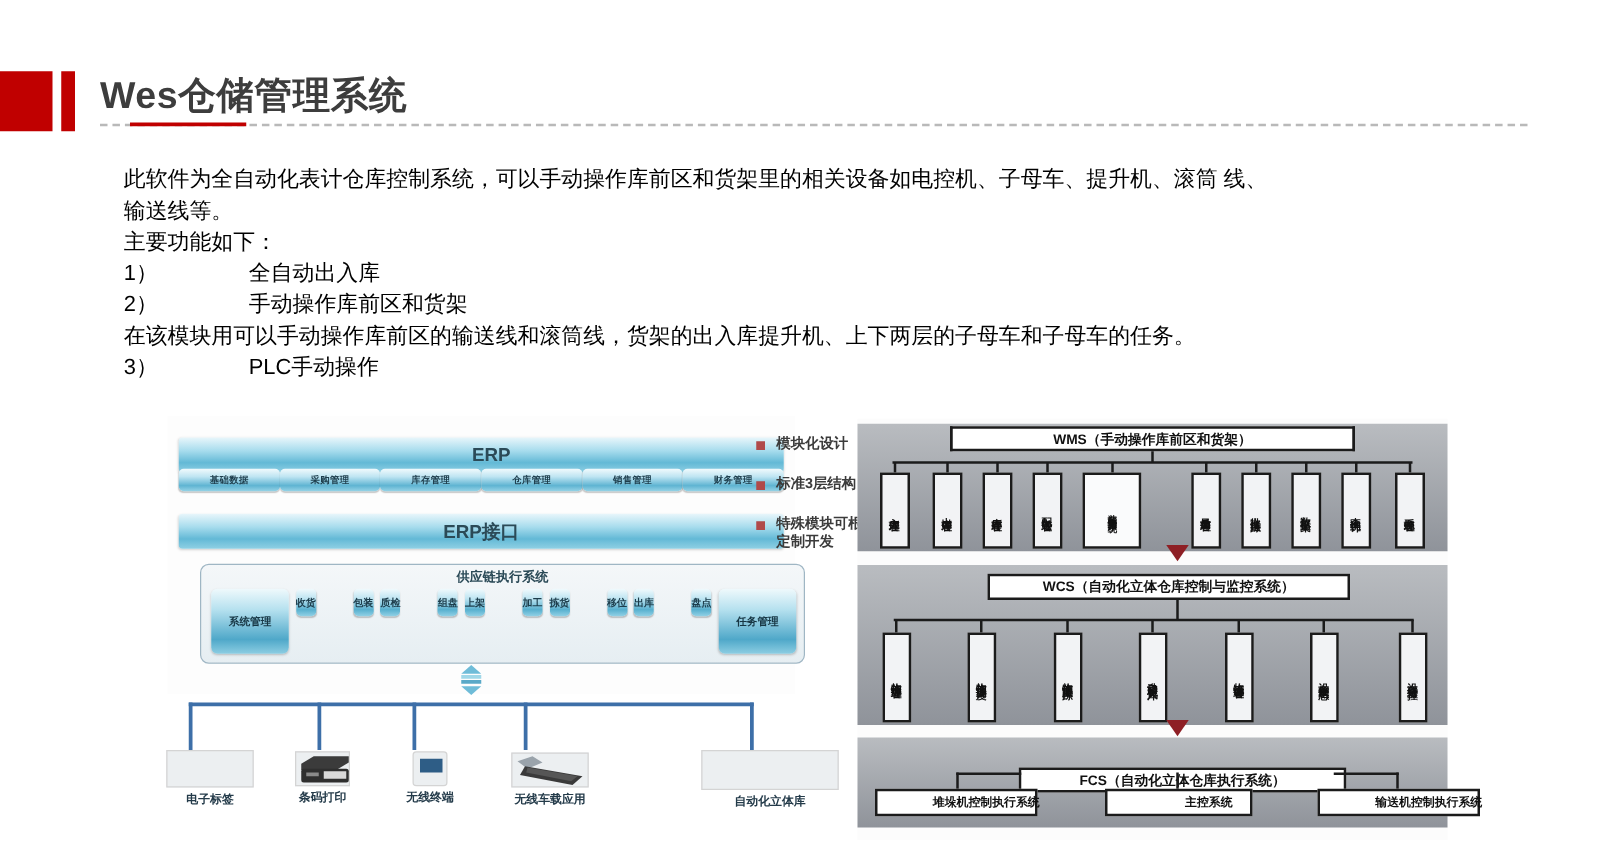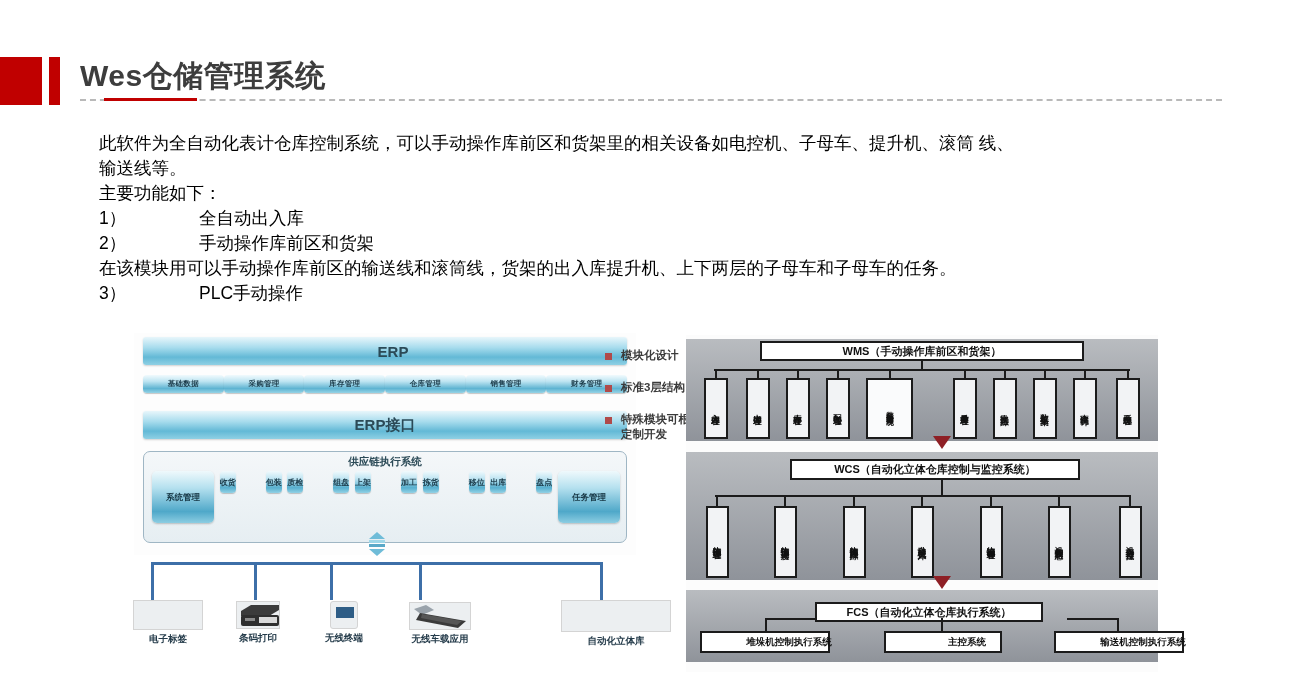--- a/index.html
+++ b/index.html
@@ -34,31 +34,31 @@
 
   
   #erp-diagram { position:absolute; left:134px; top:333px; width:502px; height:222px;
                  background:#fdfdfd; }
   .erp-bar { position:absolute; left:9px; width:484px; height:28px;
              border-radius:3px;
              background:linear-gradient(to bottom,#e8f6fb 0%,#a7dced 38%,#63b9d6 72%,#8fd0e4 100%);
              box-shadow:0 1px 2px rgba(0,0,0,.18);
              color:#2b4a57; font-size:15px; font-weight:bold;
              display:flex; align-items:center; justify-content:center; }
-  #erp-bar-top { top:4px;padding-left:16px; }
+  #erp-bar-top { top:17px;padding-left:16px; }
   #erp-bar-iface { top:78px; }
   #erp-modules { position:absolute; left:9px; top:42px; width:484px; height:22px;
                  display:flex; justify-content:space-between; }
   .erp-pill { width:92px; height:18px; border-radius:4px;
               background:linear-gradient(to bottom,#f1fafd 0%,#bfe5f2 35%,#5fb4d2 75%,#95d3e6 100%);
               box-shadow:0 1px 1px rgba(0,0,0,.22);
               font-size:7.5px; font-weight:bold; color:#1d3d4c;
               display:flex; align-items:center; justify-content:center; letter-spacing:.3px; }
 
-  #scm-box { position:absolute; left:9px; top:118px; width:484px; height:92px;
+  #scm-box { position:absolute; left:26px; top:118px; width:484px; height:80px;
              border:1px solid #9fb6c4; border-radius:7px;
              background:linear-gradient(to bottom,#f4f7f9,#e6eef2); }
   #scm-title { position:absolute; left:0; top:3px; width:100%;
                text-align:center; font-size:10.5px; font-weight:bold; color:#2b4a57; }
   #scm-inner { position:absolute; left:8px; top:19px; width:468px; height:52px;
                display:flex; justify-content:space-between; align-items:stretch; }
   .scm-side { width:62px; border-radius:5px;
               background:linear-gradient(to bottom,#eff9fc 0%,#b6e1ef 32%,#4fa8c9 78%,#8ccde2 100%);
               box-shadow:0 1px 2px rgba(0,0,0,.22);
               font-size:8.5px; font-weight:bold; color:#173745;
@@ -314,21 +314,21 @@
     <div class="leaf leaf-v" style="left:157px; top:54px; width:23px; height:72px;">物流作业跟踪</div>
     <div class="leaf leaf-v" style="left:225px; top:54px; width:23px; height:72px;">自动联机入库</div>
     <div class="leaf leaf-v" style="left:294px; top:54px; width:23px; height:72px;">物流设备管理</div>
     <div class="leaf leaf-v" style="left:362px; top:54px; width:23px; height:72px;">设备控制组态</div>
     <div class="leaf leaf-v" style="left:433px; top:54px; width:23px; height:72px;">设备运行监控</div>
   </div>
 
   <div class="arrow-down" style="left:247px; top:241px;"></div>
 
   <div class="panel" id="panel-fcs">
-    <div class="hdr-box" style="left:129px; top:12px; width:228px; height:20px;">FCS（自动化立体仓库执行系统）</div>
+    <div class="hdr-box" style="left:129px; top:24px; width:262px; height:20px;">FCS（自动化立体仓库执行系统）</div>
     <div class="lead" style="left:79px;  top:28px; width:2px;  height:14px;"></div>
     <div class="lead" style="left:79px;  top:28px; width:52px; height:2px;"></div>
     <div class="lead" style="left:381px; top:28px; width:52px; height:2px;"></div>
     <div class="lead" style="left:431px; top:28px; width:2px;  height:14px;"></div>
     <div class="lead" style="left:255px; top:28px; width:2px;  height:14px;"></div>
 
     <div class="fcs-leaf" style="left:14px;  top:41px; width:130px;">堆垛机控制执行系统</div>
     <div class="fcs-leaf" style="left:198px; top:41px; width:118px;">主控系统</div>
     <div class="fcs-leaf" style="left:368px; top:41px; width:130px;">输送机控制执行系统</div>
   </div>

